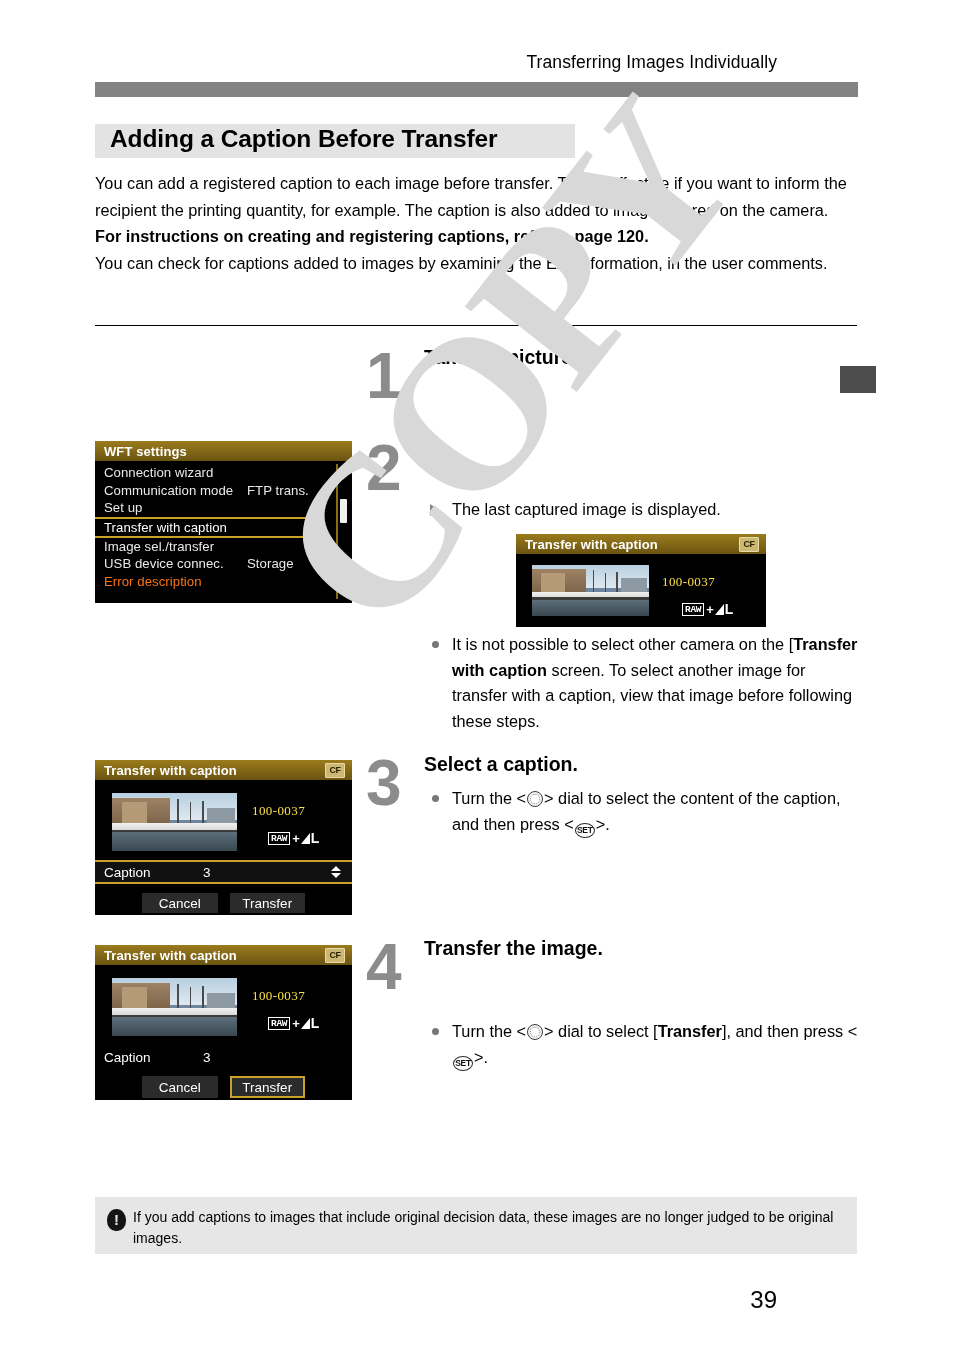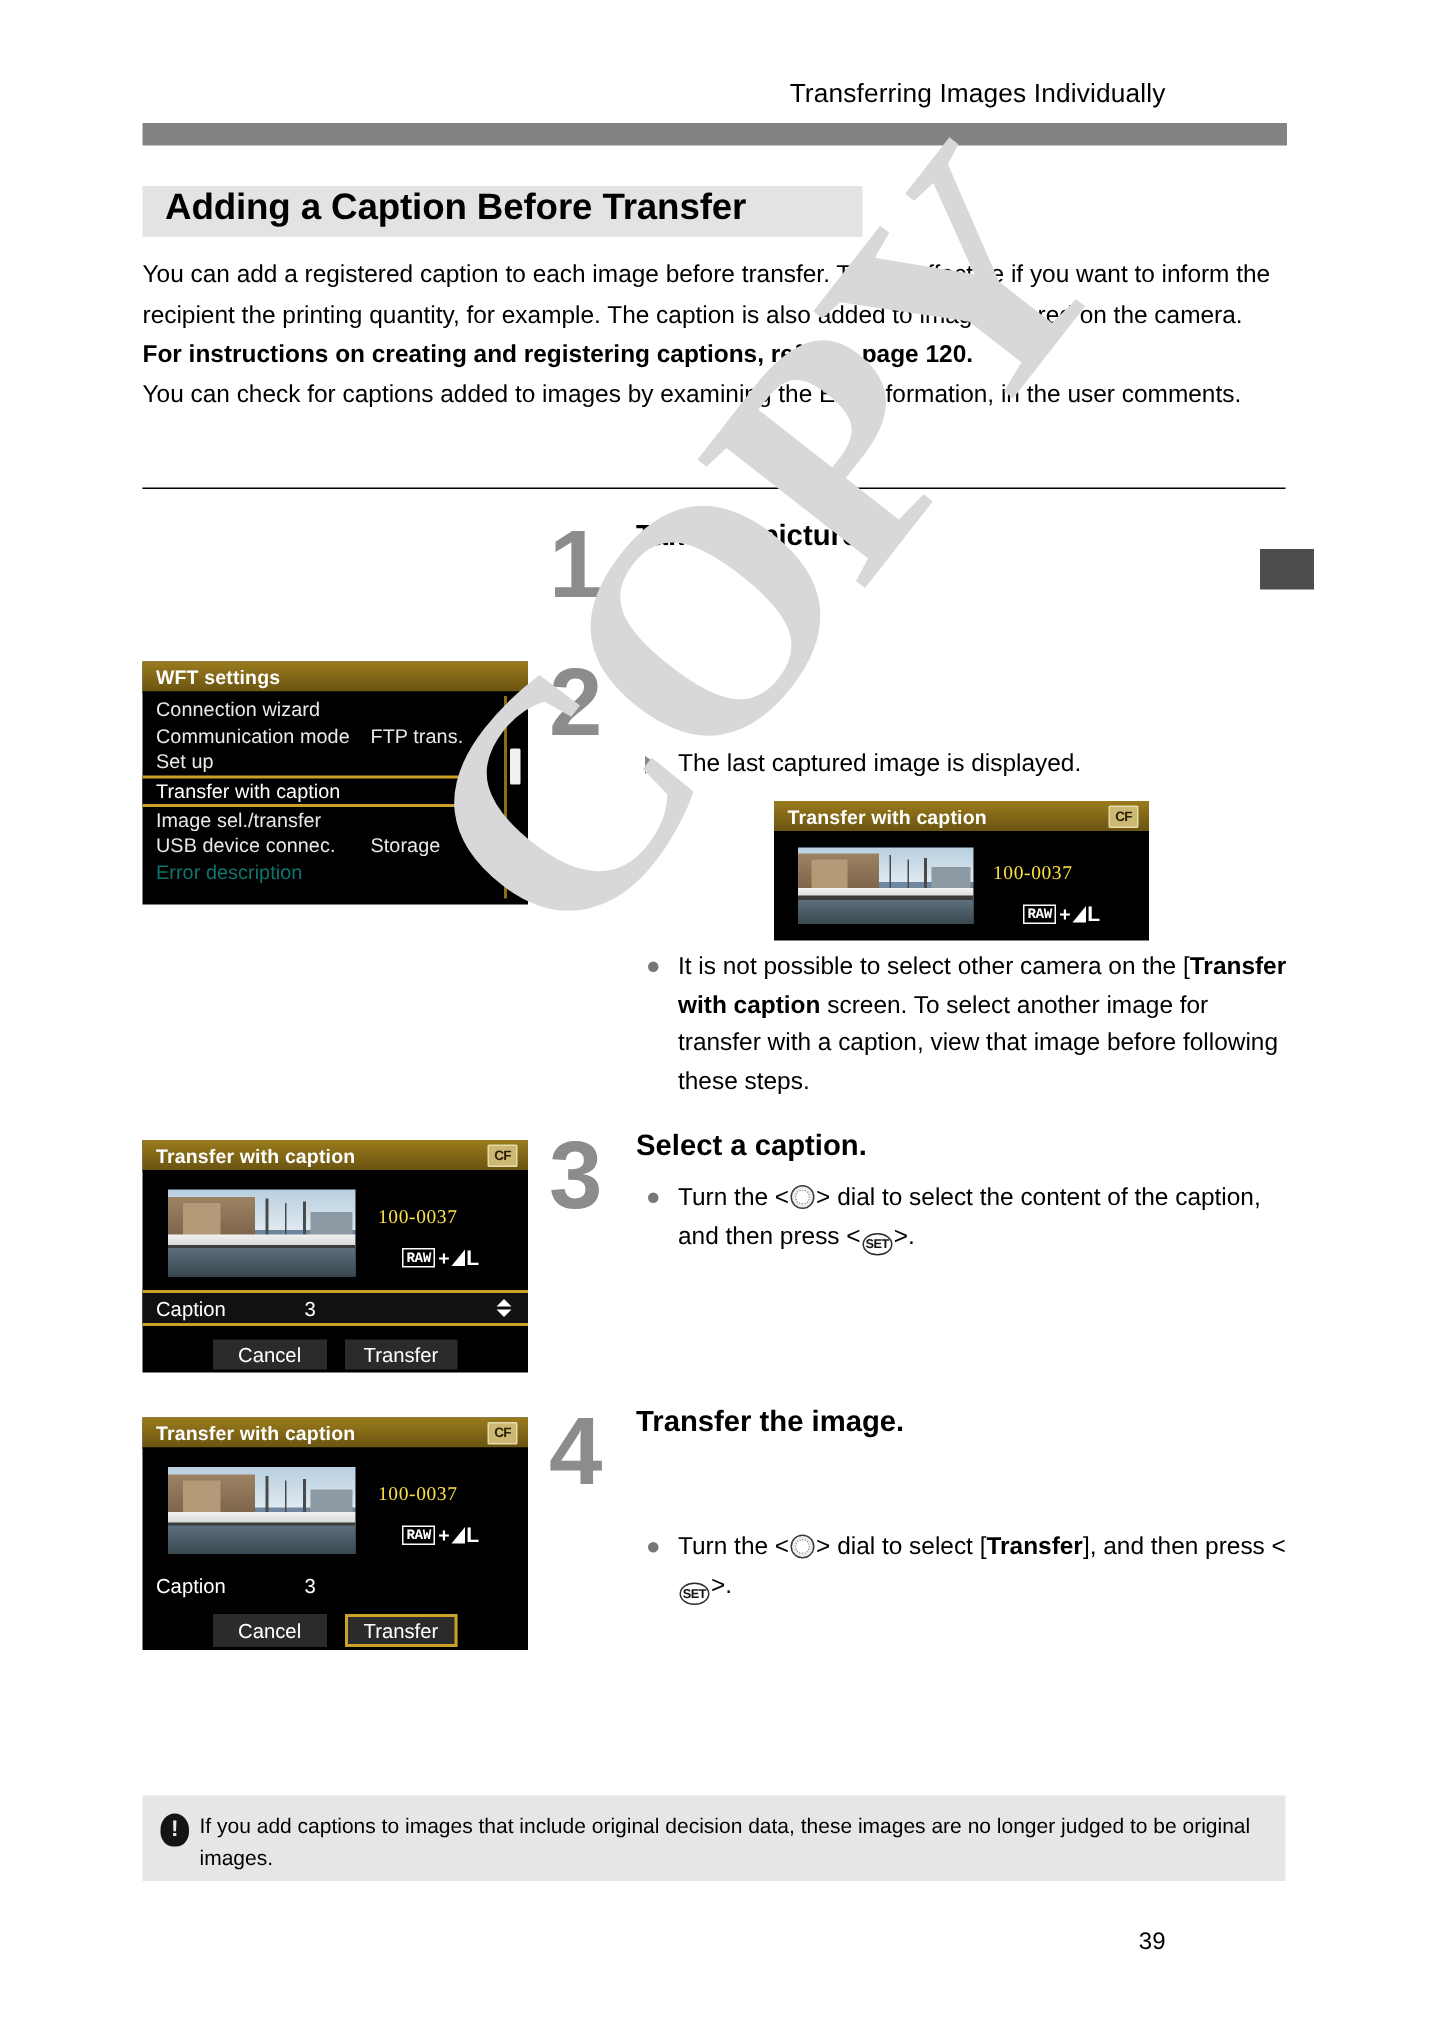--- a/index.html
+++ b/index.html
@@ -128,21 +128,21 @@
     height:17.5px; color:#e9e9e9; font-size:13.2px;
     padding-left:9px; display:flex; align-items:center;
     position:relative; letter-spacing:.05px;
   }
   .menu-row .val { position:absolute; left:152px; }
   .menu-row.sel {
     background:#000; color:#fff;
     border-top:2px solid #c9a227; border-bottom:2px solid #c9a227;
     height:21px; margin:0; width:214px;
   }
-  .menu-row.dim { color:#0f766e; }
+  .menu-row.dim { color:#f97316; }
   .scroll-col {
     position:absolute; right:8px; top:23px; width:8px; bottom:4px;
     border-left:2px solid #8a6f18;
   }
   .scroll-thumb {
     position:absolute; right:5px; top:58px;
     width:7px; height:24px; background:#f0f0f0; border-radius:1px;
   }
 
   
@@ -236,21 +236,21 @@
     text-align:center; line-height:21px;
   }
   .note .txt {
     position:absolute; left:38px; top:10px; right:12px;
     font-size:14px; line-height:21px;
   }
 
   
   .folio {
     position:absolute; right:99px; top:1286px;
-    font-size:16px;
+    font-size:24px;
     text-align:center;
   }
 
   
   .watermark {
     position:absolute; left:228px; top:520px;
     font-size:215px; font-weight:bold; color:#d8d8d8;
     transform:rotate(-52deg); transform-origin:left top;
     letter-spacing:-6px; z-index:5; pointer-events:none;
     font-family:"Liberation Serif", serif;

